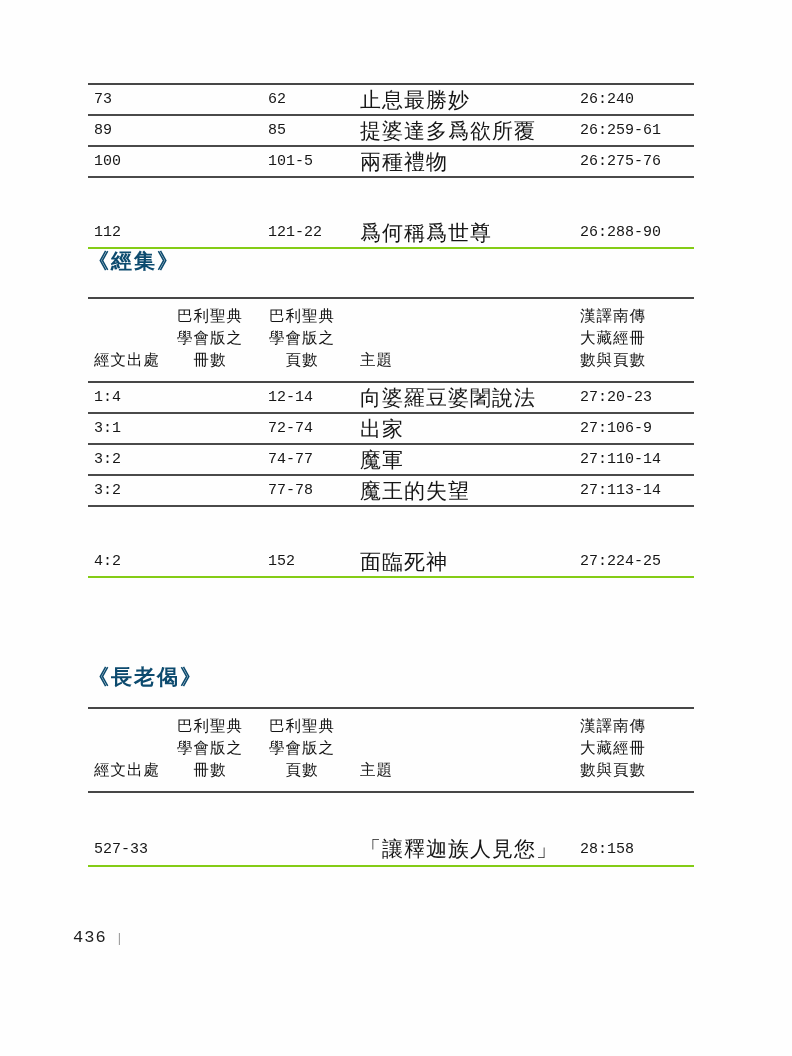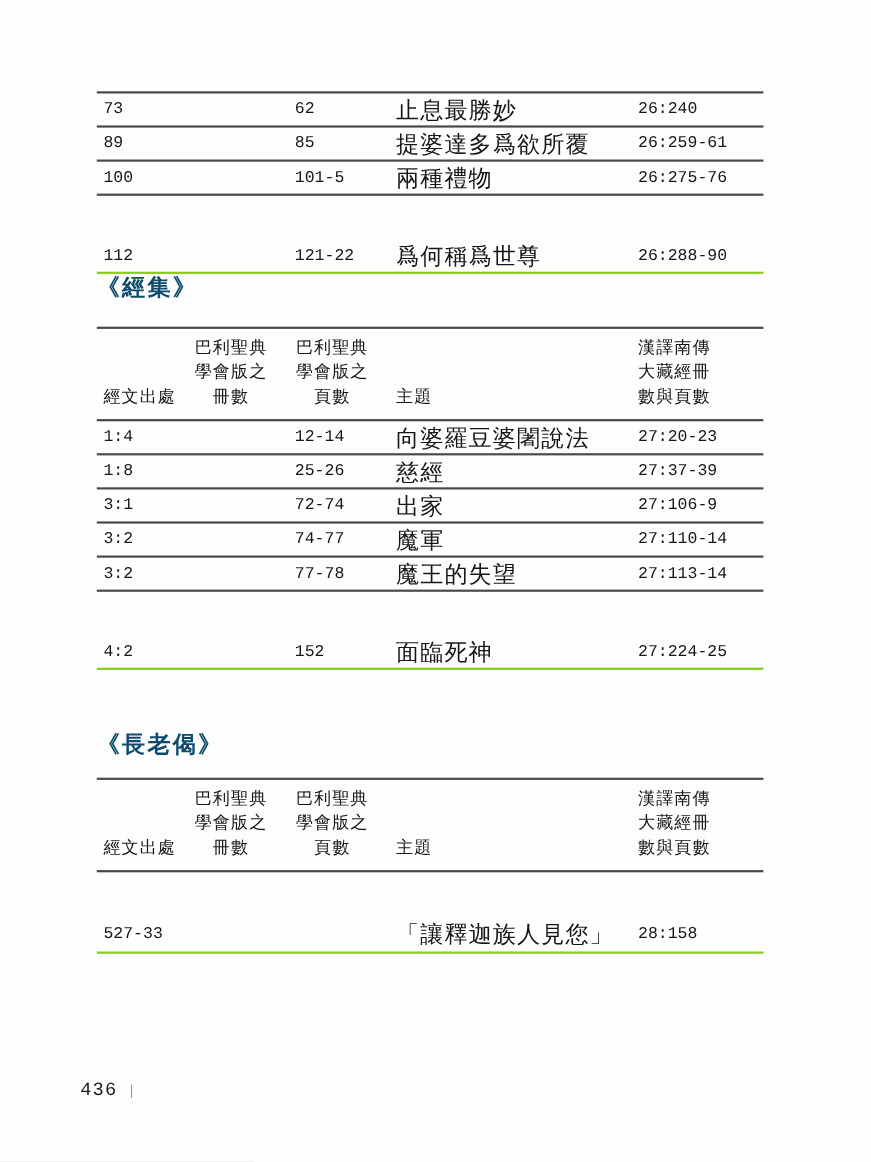--- a/index.html
+++ b/index.html
@@ -35,21 +35,21 @@
 
   .section-title {
     position:absolute; left:88px;
     font-size:21px; font-weight:bold; letter-spacing:2px;
     color:#0c4a6e;
   }
   .title-sn    { top:247px; }
   .title-thera { top:663px; }
 
   .page-number {
-    position:absolute; left:73px; top:982px;
+    position:absolute; left:73px; top:928px;
     font-size:17px; letter-spacing:1px; color:#1c1c1c;
   }
   .page-number .mark { color:#9a9a9a; font-size:13px; margin-left:9px; }
 </style>
 </head>
 <body>
 
 <div class="page">
 
   <div class="tbl tbl-cont">
@@ -106,27 +106,20 @@
       </div>
     </div>
     <div class="row">
       <div class="c c1">1:4</div>
       <div class="c c2"></div>
       <div class="c c3">12-14</div>
       <div class="c c4">向婆羅豆婆闍說法</div>
       <div class="c c5">27:20-23</div>
     </div>
     <div class="row">
-      <div class="c c1">1:8</div>
-      <div class="c c2"></div>
-      <div class="c c3">25-26</div>
-      <div class="c c4">慈經</div>
-      <div class="c c5">27:37-39</div>
-    </div>
-    <div class="row">
       <div class="c c1">3:1</div>
       <div class="c c2"></div>
       <div class="c c3">72-74</div>
       <div class="c c4">出家</div>
       <div class="c c5">27:106-9</div>
     </div>
     <div class="row">
       <div class="c c1">3:2</div>
       <div class="c c2"></div>
       <div class="c c3">74-77</div>

